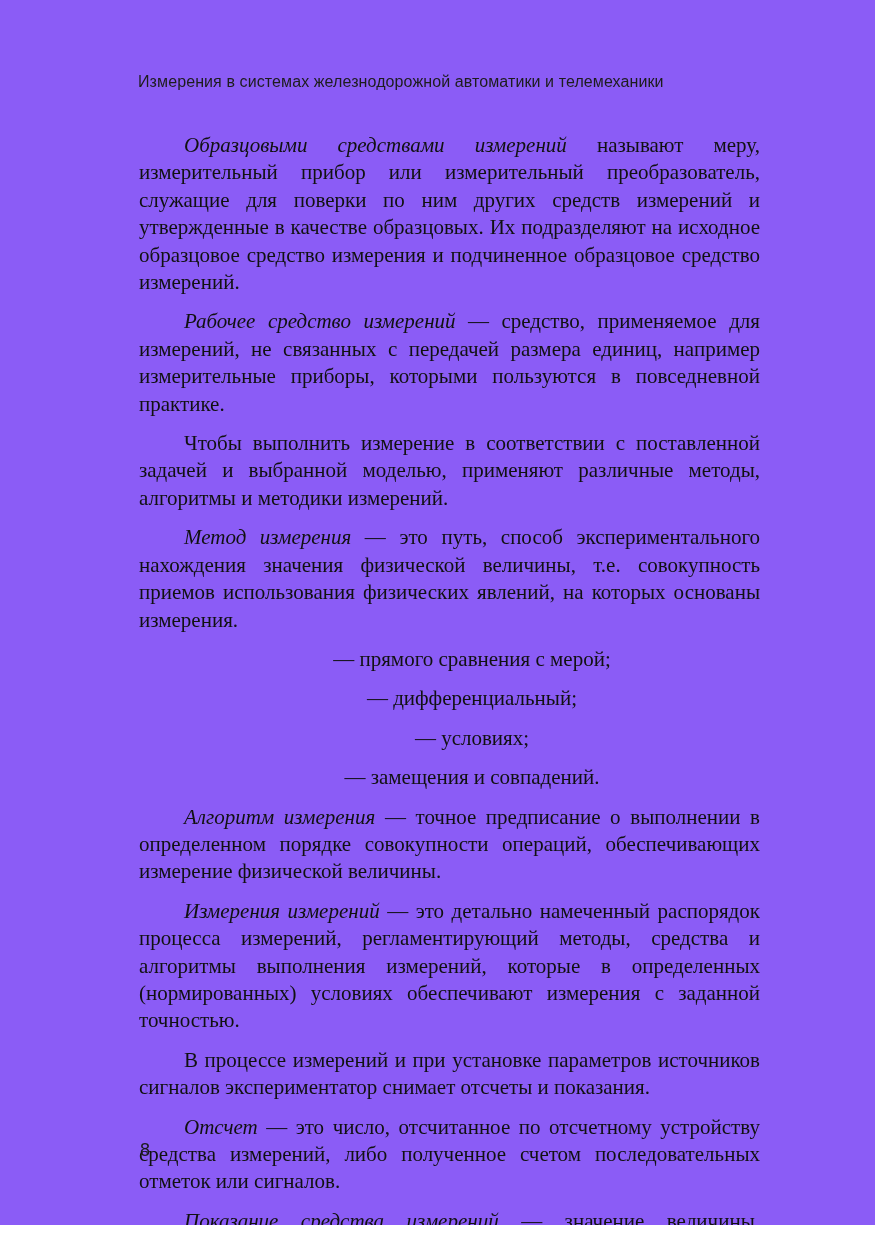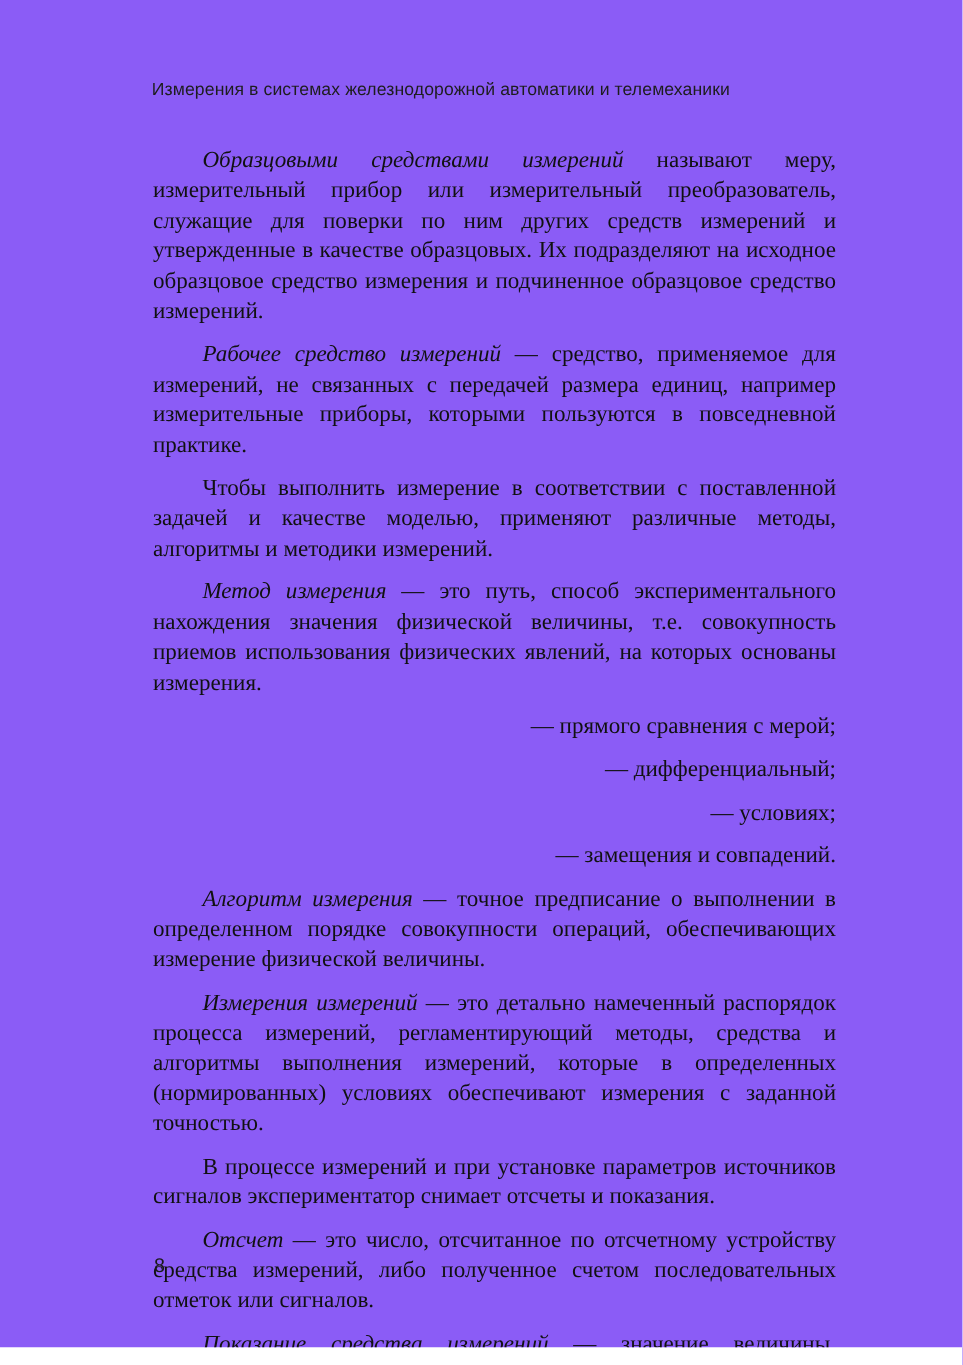--- a/index.html
+++ b/index.html
@@ -37,21 +37,21 @@
     color: #111111;
   }
   .text-block p.para {
     margin: 12px;
     text-align: justify;
     text-indent: 45px;
     hyphens: auto;
     -webkit-hyphens: auto;
   }
   .text-block p.para.list-item {
-    text-align: right;
+    text-align: center;
     hyphens: none;
   }
   .text-block i.term {
     font-style: italic;
   }
   .page-number {
     position: absolute;
     left: 140px;
     top: 1140px;
     font-family: "Liberation Sans", sans-serif;
@@ -61,21 +61,21 @@
 </style>
 </head>
 <body>
 
 <div class="page">
   <div class="running-header">Измерения в системах железнодорожной автоматики и телемеханики</div>
 
   <div class="text-block">
       <p class="para"><i class="term">Образцовыми средствами измерений</i> называют меру, измерительный прибор или измерительный преобразователь, служащие для поверки по ним других средств измерений и утвержденные в качестве образцовых. Их подразделяют на исходное образцовое средство измерения и подчиненное образцовое средство измерений.</p>
       <p class="para"><i class="term">Рабочее средство измерений</i> — средство, применяемое для измерений, не связанных с передачей размера единиц, например измерительные приборы, которыми пользуются в повседневной практике.</p>
-      <p class="para">Чтобы выполнить измерение в соответствии с поставленной задачей и качестве моделью, применяют различные методы, алгоритмы и методики измерений.</p>
+      <p class="para">Чтобы выполнить измерение в соответствии с поставленной задачей и выбранной моделью, применяют различные методы, алгоритмы и методики измерений.</p>
       <p class="para"><i class="term">Метод измерения</i> — это путь, способ экспериментального нахождения значения физической величины, т.е. совокупность приемов использования физических явлений, на которых основаны измерения.</p>
       <p class="para list-item">— прямого сравнения с мерой;</p>
       <p class="para list-item">— дифференциальный;</p>
       <p class="para list-item">— условиях;</p>
       <p class="para list-item">— замещения и совпадений.</p>
       <p class="para"><i class="term">Алгоритм измерения</i> — точное предписание о выполнении в определенном порядке совокупности операций, обеспечивающих измерение физической величины.</p>
       <p class="para"><i class="term">Измерения измерений</i> — это детально намеченный распорядок процесса измерений, регламентирующий методы, средства и алгоритмы выполнения измерений, которые в определенных (нормированных) условиях обеспечивают измерения с заданной точностью.</p>
       <p class="para">В процессе измерений и при установке параметров источников сигналов экспериментатор снимает отсчеты и показания.</p>
       <p class="para"><i class="term">Отсчет</i> — это число, отсчитанное по отсчетному устройству средства измерений, либо полученное счетом последовательных отметок или сигналов.</p>
       <p class="para"><i class="term">Показание средства измерений</i> — значение величины, определяемое по отсчетному устройству и выраженное в принятых единицах.</p>

